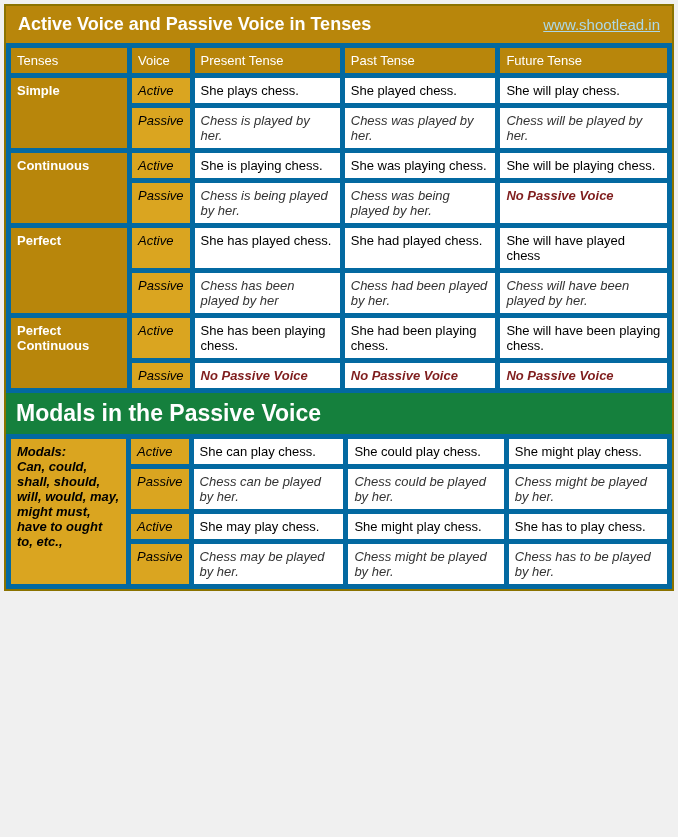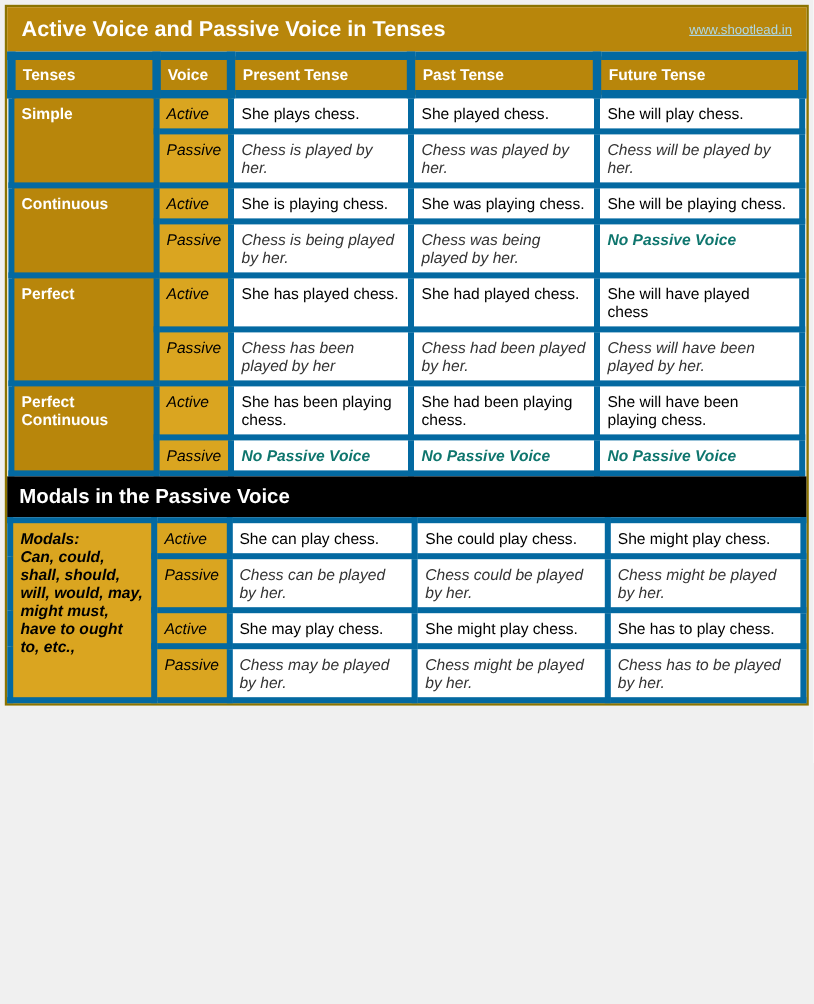--- a/index.html
+++ b/index.html
@@ -22,57 +22,57 @@
       color: white;
       font-size: 18px;
       font-weight: bold;
       padding: 8px 12px;
       display: flex;
       justify-content: space-between;
       align-items: center;
     }
     .main-title a {
       color: #ADD8E6;
-      font-size: 11px;
+      font-size: 15px;
       font-weight: normal;
       text-decoration: underline;
     }
     table {
       width: 100%;
       border-collapse: collapse;
     }
     th {
       background: #B8860B;
       color: white;
-      font-weight: bold;
+      font-weight: normal;
       padding: 5px 6px;
-      border: 7px solid #0369a1;
+      border: 5px solid #0369a1;
       text-align: left;
       font-size: 13px;
     }
     td {
       border: 5px solid #0369a1;
       padding: 5px 6px;
       vertical-align: top;
       font-size: 13px;
     }
     .passive-cell {
       font-style: italic;
       color: #333;
       margin-top: 36px;
     }
     .no-passive {
       font-weight: bold;
       font-style: italic;
-      color: #0f766e;
+      color: #7f1d1d;
     }
     .section-title {
-      background: #000000;
+      background: #15803d;
       color: white;
-      font-size: 17px;
+      font-size: 23px;
       font-weight: bold;
       padding: 7px 10px;
     }
     .modals-label {
       background: #DAA520;
       font-weight: bold;
       font-style: italic;
       font-size: 13px;
       vertical-align: top;
       margin-left: 44px;

